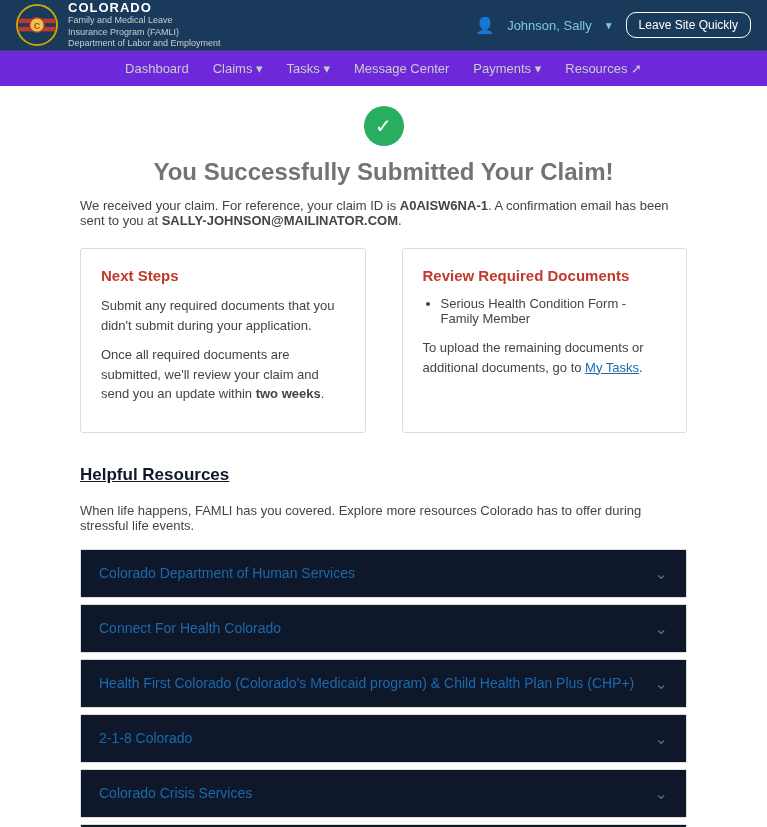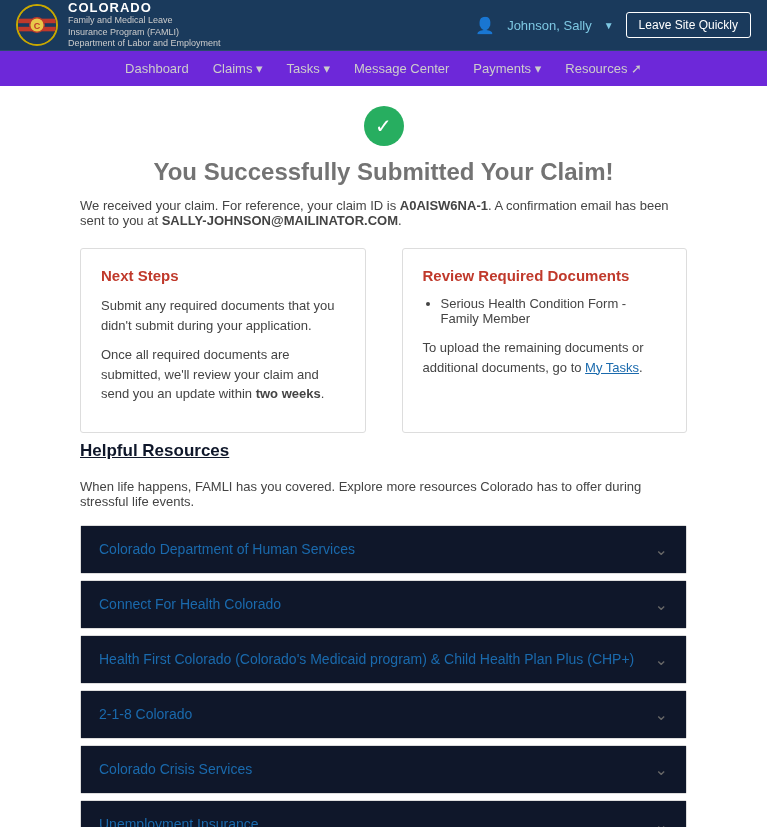--- a/index.html
+++ b/index.html
@@ -11,21 +11,21 @@
       display: flex;
       align-items: center;
       justify-content: space-between;
       padding: 8px 16px;
       height: 50px;
     }
     .header-right { display: flex; align-items: center; gap: 12px; }
     .user-name { color: #7ec8e3; font-size: 13px; cursor: pointer; }
     .leave-btn {
       background: transparent; border: 1px solid white; color: white;
-      padding: 5px 12px; border-radius: 3px; cursor: pointer; font-size: 12px;
+      padding: 5px 12px; border-radius: 10px; cursor: pointer; font-size: 12px;
     }
 
     
     .nav {
       background: #6d28d9;
       border-top: 1px solid #2a4a6c;
       display: flex;
       justify-content: center;
       gap: 24px;
       padding: 10px 0;
@@ -47,21 +47,21 @@
     }
 
     .success-title {
       text-align: center; color: #737373; font-size: 24px; font-weight: bold;
       margin-bottom: 12px;
     }
     .confirmation-text { font-size: 13px; color: #444; margin-bottom: 20px; text-align: left; }
     .confirmation-text strong { font-weight: bold; }
 
     
-    .cards-row { display: flex; gap: 36px; margin-bottom: 8px; }
+    .cards-row { display: flex; gap: 36px; margin-bottom: 32px; }
     .card {
       border: 1px solid #ddd; border-radius: 3px; padding: 18px 20px;
       flex: 1;
     }
     .card h3 { color: #c0392b; font-size: 15px; margin-bottom: 12px; }
     .card p { font-size: 13px; color: #444; line-height: 1.5; margin-bottom: 10px; }
     .card ul { margin-left: 18px; }
     .card ul li { font-size: 13px; color: #444; margin-bottom: 6px; }
     .card a { color: #1a6aad; text-decoration: underline; }
     .card strong { font-weight: bold; }

